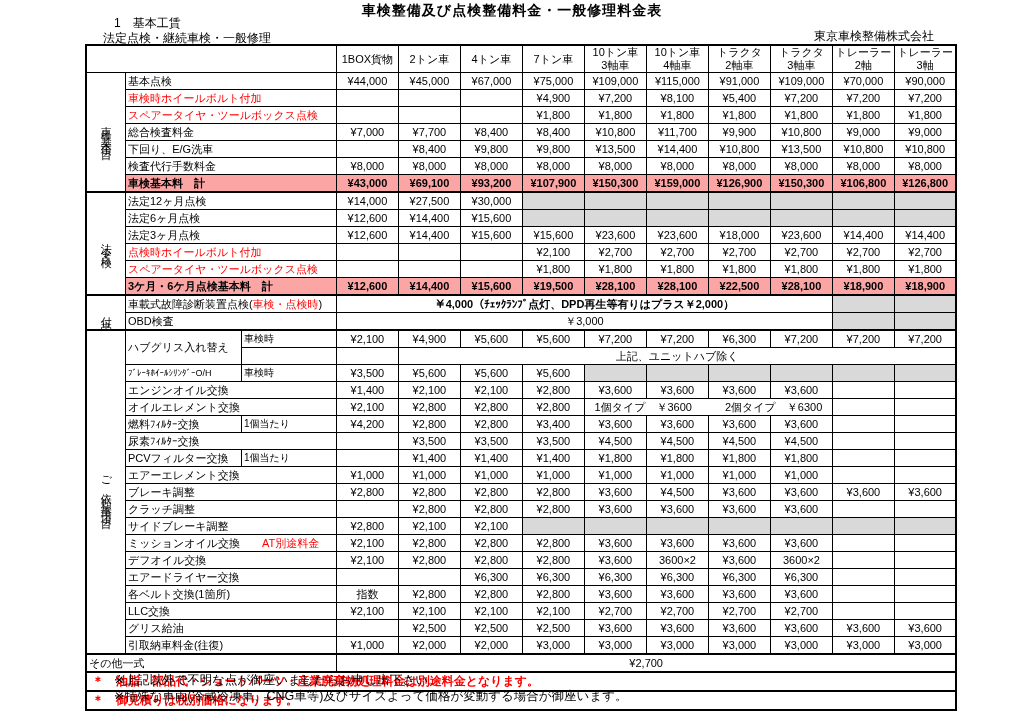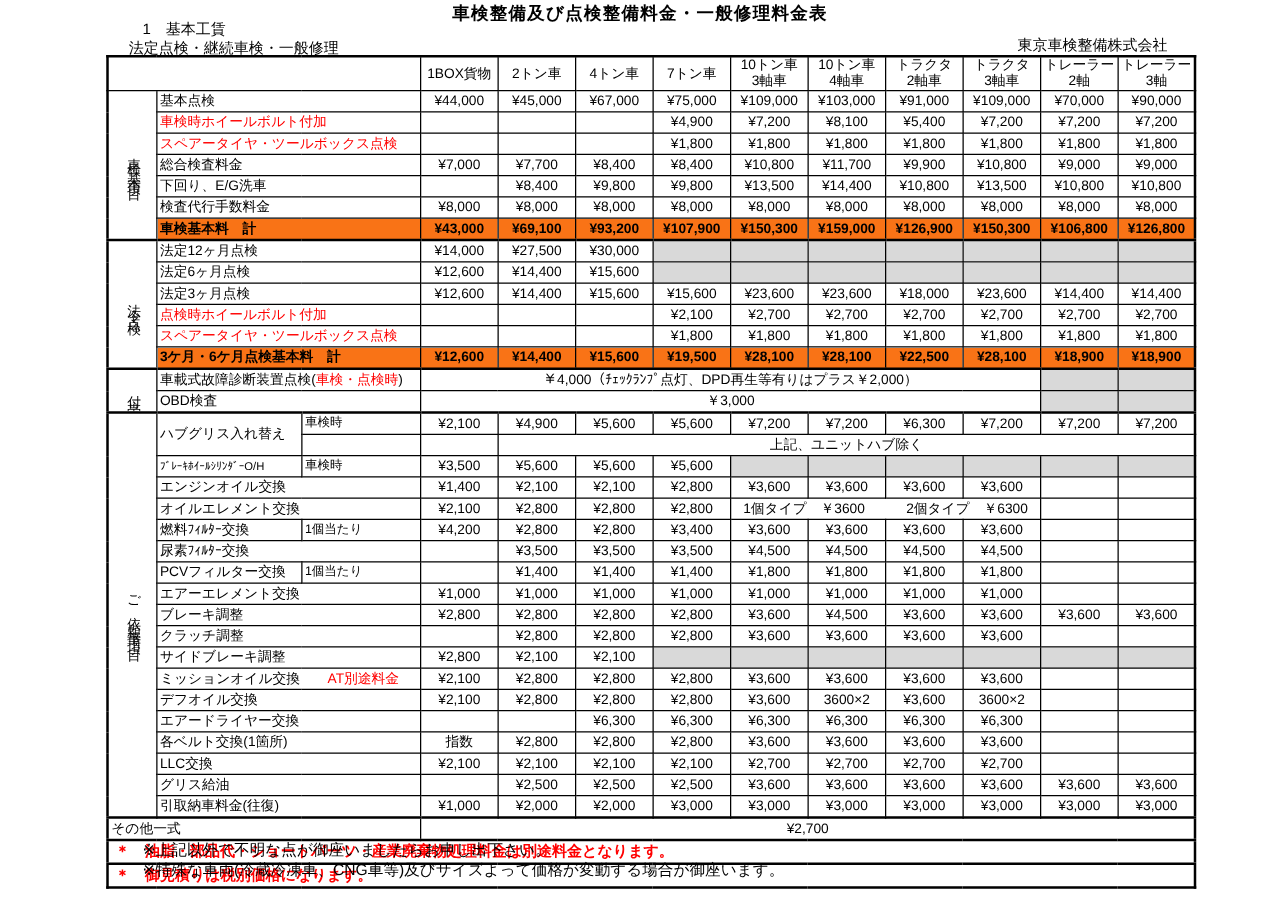--- a/index.html
+++ b/index.html
@@ -20,23 +20,23 @@
   col.c-sec{width:18px;} col.c-item{width:116px;} col.c-sub{width:95px;}
   col.c-val{width:62px;}
   td,th{border:1px solid #000;height:16px;padding:0 2px;font-size:11px;
         font-weight:normal;overflow:hidden;white-space:nowrap;line-height:1.15;}
   thead th{height:26px;text-align:center;white-space:pre-line;padding:0;line-height:1.15;}
   .val{text-align:center;}
   .lbl{text-align:left;}
   .sub{text-align:left;font-size:10px;}
   .sm{font-size:9px;margin-top:32px;}
   .red{color:#ff0000;}
-  .b{font-weight:normal;}
+  .b{font-weight:bold;}
   .gray{background:#d9d9d9;}
-  tr.sum td{background:#f97316;font-weight:bold;margin-top:18px;}
+  tr.sum td{background:#fca5a5;font-weight:bold;margin-top:18px;}
   tr.thick td,tr.thick th{border-top:2px solid #000;}
   th.sec{writing-mode:vertical-rl;text-orientation:upright;text-align:center;
          letter-spacing:5px;padding:1px 0;font-size:11px;white-space:normal;}
   td.note{font-size:12px;height:17px;font-weight:bold;text-align:left;padding-left:5px;margin-top:30px;}
   .footnotes{position:absolute;top:672px;left:114px;font-size:12.5px;line-height:1.3;}
 </style>
 </head>
 <body>
 
 <div class="title">車検整備及び点検整備料金・一般修理料金表</div>
@@ -83,21 +83,21 @@
     </thead>
   <tbody>
       <tr class="">
         <th rowspan="7" class="sec">車検基本項目</th>
         <td colspan="2" class="lbl">基本点検</td>
         <td class="val">¥44,000</td>
         <td class="val">¥45,000</td>
         <td class="val">¥67,000</td>
         <td class="val">¥75,000</td>
         <td class="val">¥109,000</td>
-        <td class="val">¥103,000</td>
+        <td class="val">¥115,000</td>
         <td class="val">¥91,000</td>
         <td class="val">¥109,000</td>
         <td class="val">¥70,000</td>
         <td class="val">¥90,000</td>
       </tr>
       <tr class="">
         <td colspan="2" class="lbl red">車検時ホイールボルト付加</td>
         <td class="val"></td>
         <td class="val"></td>
         <td class="val"></td>

